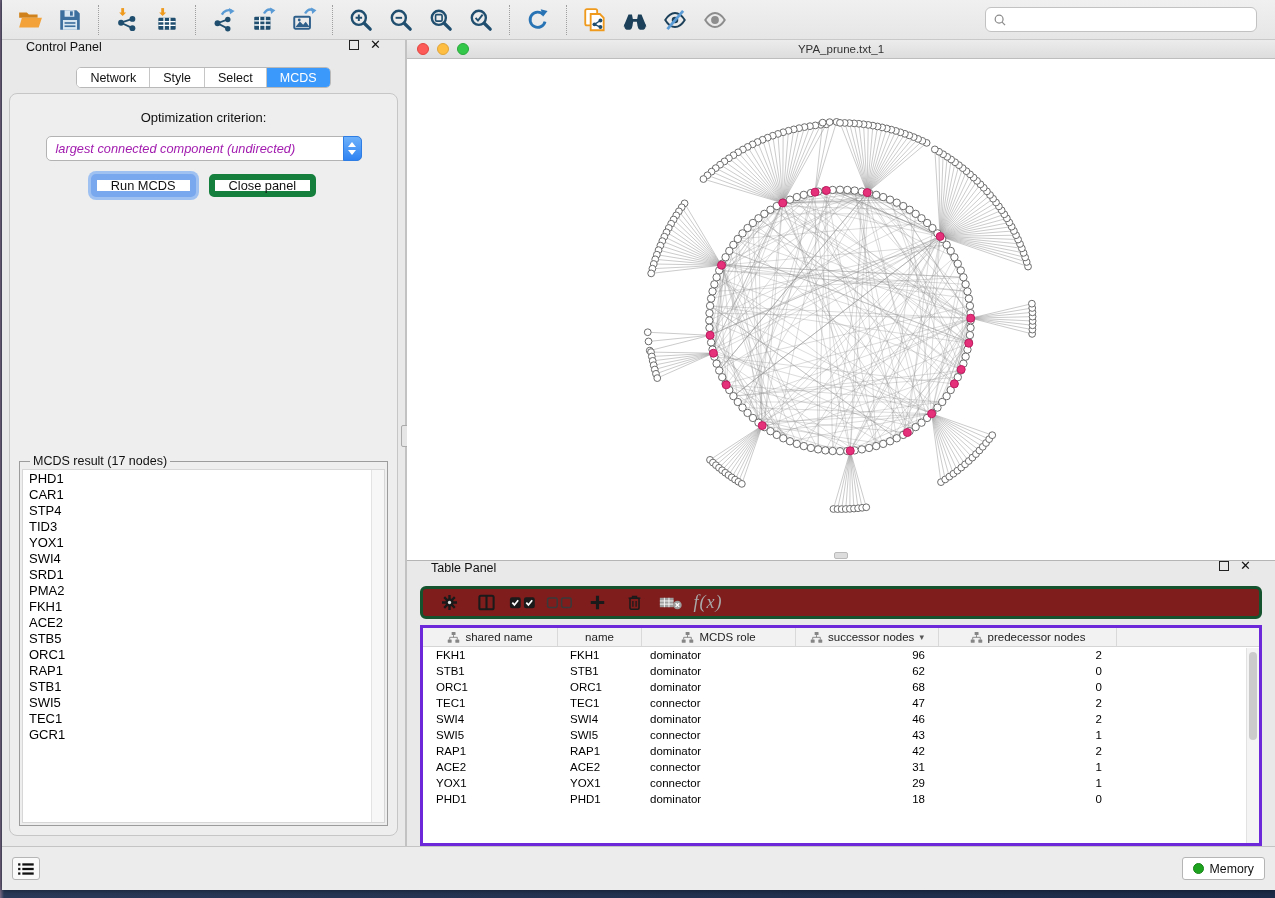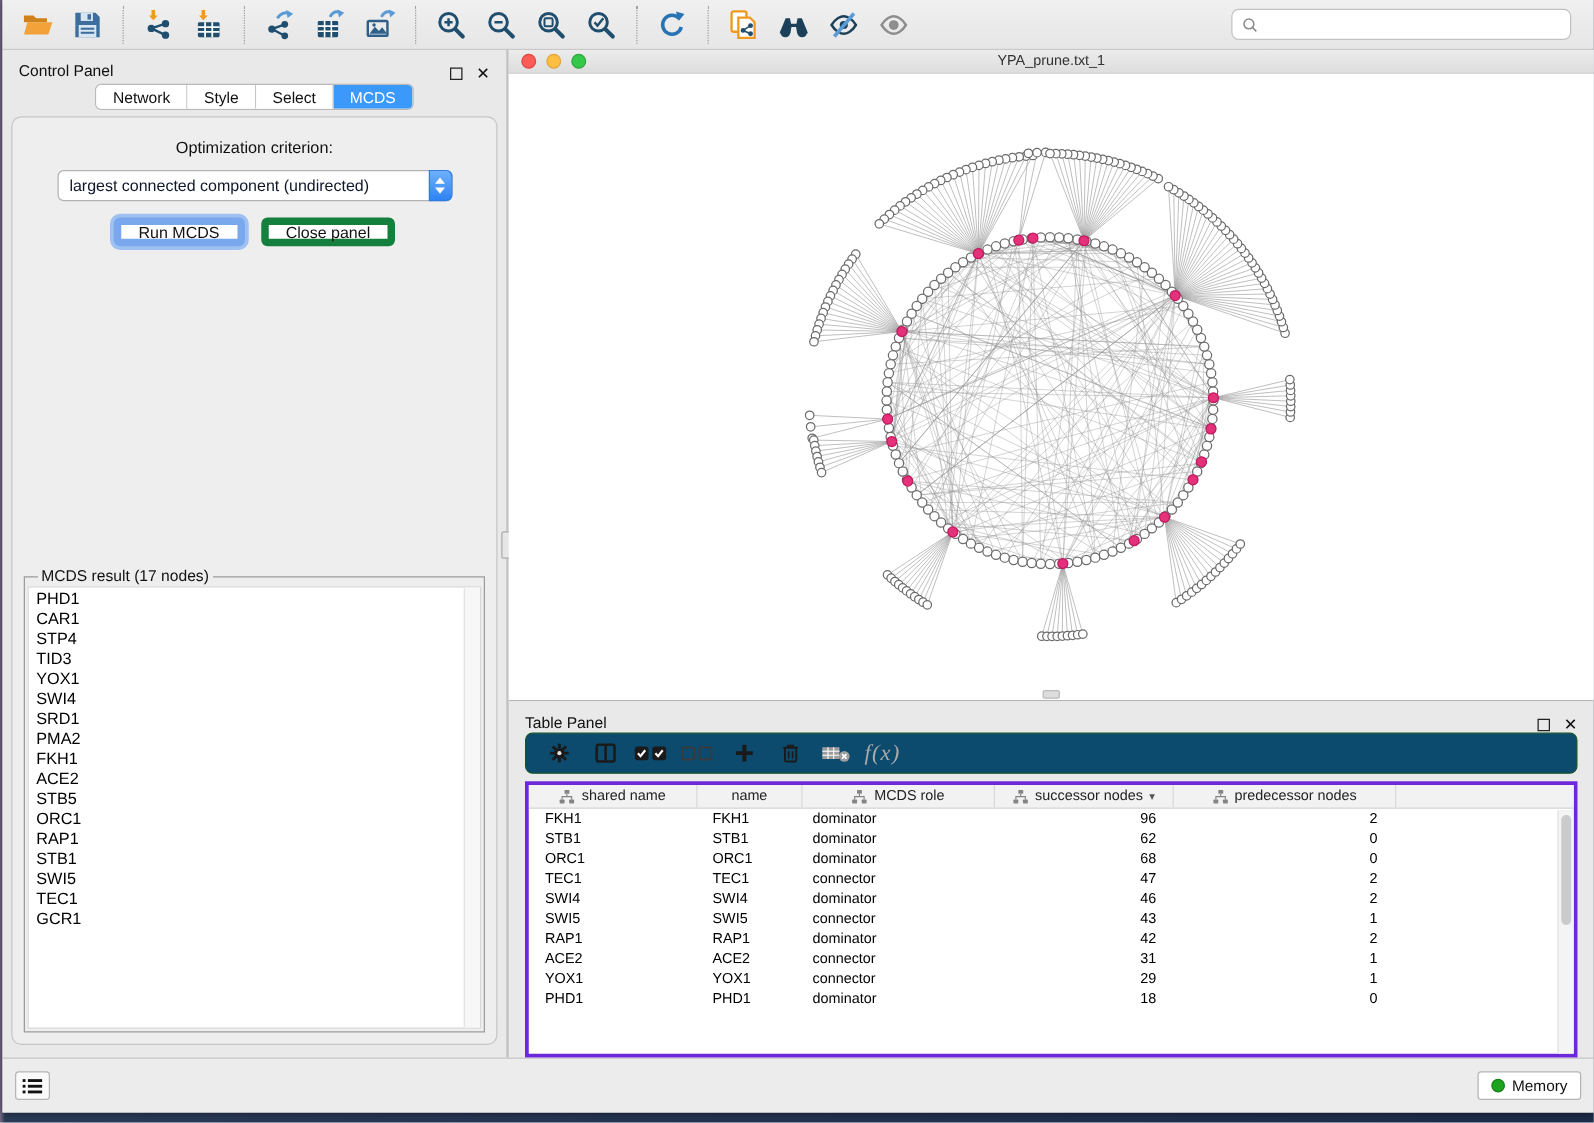--- a/index.html
+++ b/index.html
@@ -30,42 +30,42 @@
   
   .main { flex:1; display:flex; min-height:0; }
   .control-panel { width:403px; flex:none; background:#e9e9e9;
     display:flex; flex-direction:column; }
   .v-divider { width:2px; background:#c2c2c2; position:relative; }
   .v-grip { position:absolute; top:385px; left:-4px; width:9px; height:22px;
     background:#e6e6e6; border:1px solid #aaa; border-radius:2px; }
   .right-col { flex:1; display:flex; flex-direction:column; min-width:0; }
 
   
-  .panel-hd { height:24px; flex:none; display:flex; align-items:flex-end;
-    padding:0 13px; font-size:12.5px; color:#111; }
+  .panel-hd { height:24px; flex:none; display:flex; align-items:flex-start;
+    padding:0 24px; font-size:12.5px; color:#111; }
   .win-btns { margin-left:auto; display:flex; align-items:center; gap:11px; }
   .float-btn { width:10px; height:10px; border:1.5px solid #222; background:transparent; }
   .close-x { font-size:13px; font-weight:bold; color:#111; line-height:10px; }
 
   .seg { display:flex; border:1px solid #b9b9b9; border-radius:5px;
     overflow:hidden; background:#fff; height:21px; }
   .seg .seg-tab { padding:0 13px; font-size:12.5px; display:flex; align-items:center;
     border-right:1px solid #c6c6c6; color:#111; background:#fff; white-space:nowrap; }
   .seg .seg-tab:last-child { border-right:none; }
   .seg .seg-tab.active { background:#3b99fc; color:#fff; }
   .cp-tabs { display:flex; justify-content:center; margin-top:3px; height:23px; flex:none; }
 
   .mcds-box { flex:1; margin:3px 7px 10px; background:#eee;
     border:1px solid #c6c6c6; border-radius:8px; display:flex; flex-direction:column;
     align-items:center; padding:16px 9px 9px; min-height:0; }
   .opt-label { font-size:13px; color:#111; }
   .selectbox { margin-top:11px; width:316px; height:25px; border:1px solid #b3b3b3;
     border-radius:5px; background:#fff; display:flex; align-items:center; }
-  .select-val { flex:1; font-size:12.8px; color:#0f172a; padding:0 9px; white-space:nowrap;
-    overflow:hidden; }
+  .select-val { flex:1; font-size:12.8px; color:#a21caf; padding:0 9px; white-space:nowrap;
+    overflow:hidden;font-style:italic; }
   .stepper { width:19px; height:25px; margin-right:-1px; border-radius:0 5px 5px 0;
     background:linear-gradient(#6db1fb,#2e82f2); display:flex; flex-direction:column;
     align-items:center; justify-content:center; gap:3px; border:1px solid #2d7de4; }
   .tri-up { width:0; height:0; border-left:4px solid transparent;
     border-right:4px solid transparent; border-bottom:5px solid #fff; }
   .tri-dn { width:0; height:0; border-left:4px solid transparent;
     border-right:4px solid transparent; border-top:5px solid #fff; }
   .btn-row { display:flex; gap:13px; margin-top:13px; }
   .btn { height:23px; padding:0 14px; background:#fff; border:6px solid #15803d;
     border-radius:5px; font-size:12.8px; color:#111; display:flex; align-items:center; }
@@ -93,22 +93,22 @@
   .light.grn { background:#34c84a; border:1px solid #2aa83d; }
   .net-title { position:absolute; left:0; right:0; text-align:center;
     font-size:11.5px; color:#333; }
   .net-canvas { flex:1; position:relative; background:#fff; min-height:0; }
   .net-canvas svg { position:absolute; inset:0; }
   .h-grip { position:absolute; bottom:1px; left:50%; margin-left:-7px; width:14px;
     height:7px; background:#ddd; border:1px solid #bbb; border-radius:2px; }
 
   
   .table-panel { flex:1; background:#e9e9e9; display:flex; flex-direction:column; min-height:0; }
-  .tp-toolbar { height:33px; flex:none; margin:1px 13px 0; background:#0c4a6e;
-    border:1px solid #14532d; border-radius:6px; display:flex; align-items:center;
+  .tp-toolbar { height:33px; flex:none; margin:1px 13px 0; background:#7f1d1d;
+    border:3px solid #14532d; border-radius:6px; display:flex; align-items:center;
     gap:3px; padding:0 9px; }
   .ti { width:34px; height:27px; display:flex; align-items:center; justify-content:center; }
   .ti svg { height:19px; }
   .fx { font-family:"Liberation Serif","DejaVu Serif",serif; font-style:italic;
     font-size:18px; color:#aaa; letter-spacing:1px; }
 
   .tbl-wrap { margin:6px 13px 0; background:#fff; border:3px solid #6d28d9;
     position:relative; flex:1; min-height:0; overflow:hidden; }
   .tbl-header { display:flex; height:19px; background:#f2f2f2;
     border-bottom:1px solid #d5d5d5; font-size:11.5px; color:#222; }

